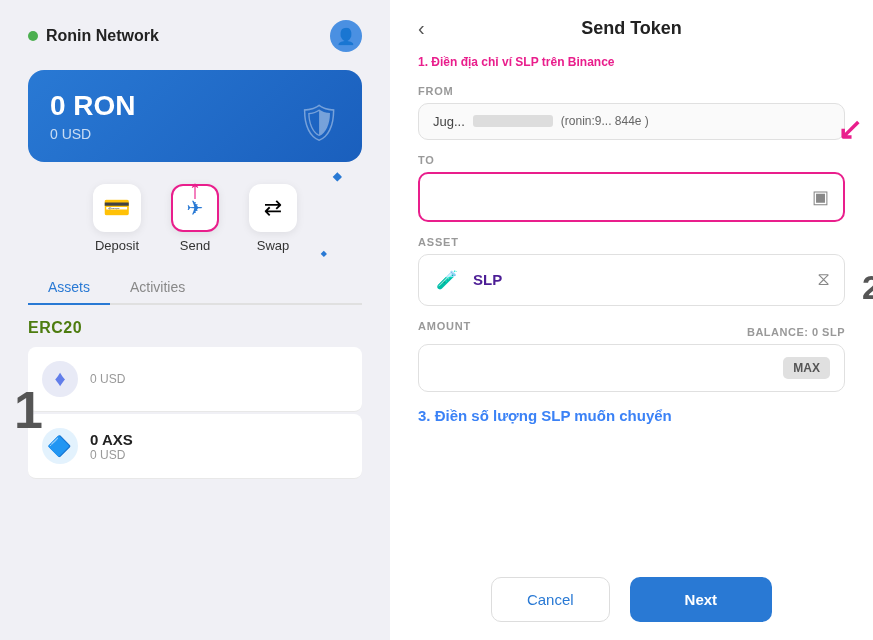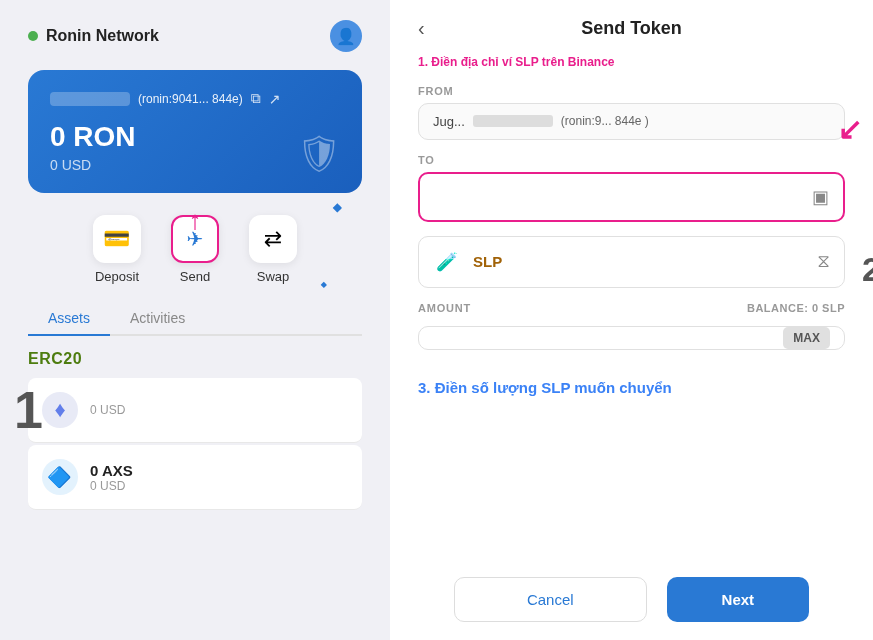--- a/index.html
+++ b/index.html
@@ -302,59 +302,59 @@
     .slp-icon {
       width: 30px; height: 30px;
       font-size: 18px;
       display: flex;
       align-items: center;
       justify-content: center;
     }
     .asset-name {
       font-size: 15px;
       font-weight: 600;
-      color: #a16207;
+      color: #4c1d95;
       flex: 1;
     }
     .layers-icon {
       font-size: 18px;
       color: #888;
     }
 
     .badge-2 {
       position: absolute;
       right: -32px;
       top: 50%;
       transform: translateY(-50%);
       font-size: 32px;
       font-weight: 900;
       color: #555;
     }
 
     .amount-row-header {
       display: flex;
       justify-content: space-between;
-      align-items: flex-start;
+      align-items: flex-end;
       margin-bottom: 6px;
     }
     .balance-label {
       font-size: 11px;
       font-weight: 700;
       color: #999;
       letter-spacing: 0.5px;
     }
 
     .amount-field {
       border: 1.5px solid #e0e0e0;
       border-radius: 10px;
-      padding: 0 14px;
+      padding: 12px 14px;
       display: flex;
       align-items: flex-start;
       justify-content: space-between;
-      margin-bottom: 28px;
+      margin-bottom: 14px;
       background: white;
     }
     .amount-input {
       border: none;
       outline: none;
       flex: 1;
       font-size: 14px;
       color: #333;
     }
     .max-btn {
@@ -380,21 +380,21 @@
       display: flex;
       justify-content: center;
       gap: 20px;
       margin-top: auto;
       padding-top: 20px;
     }
     .cancel-btn {
       background: white;
       border: 1.5px solid #ddd;
       border-radius: 10px;
-      padding: 13px 72px;
+      padding: 13px 35px;
       font-size: 15px;
       font-weight: 500;
       color: #2979d4;
       cursor: pointer;
     }
     .next-btn {
       background: #2979d4;
       border: none;
       border-radius: 10px;
       padding: 13px 55px;
@@ -411,26 +411,20 @@
 
   <div class="network-header">
     <div class="network-left">
       <div class="network-dot"></div>
       <span class="network-name">Ronin Network</span>
     </div>
     <div class="avatar-icon">👤</div>
   </div>
 
   <div class="wallet-card">
-    <div class="wallet-address-row">
-      <span class="wallet-address-blur"></span>
-      <span class="wallet-address-text">(ronin:9041... 844e)</span>
-      <span class="copy-icon">⧉</span>
-      <span class="external-icon">↗</span>
-    </div>
     <div class="wallet-balance">0 RON</div>
     <div class="wallet-usd">0 USD</div>
     <div class="shield-icon">🛡</div>
   </div>
 
   <div style="position:absolute; left:14px; bottom:200px; font-size:52px; font-weight:900; color:#555; z-index:5;">1</div>
 
   <div class="actions-row">
 
     <div class="action-btn">
@@ -503,20 +497,21 @@
 
     <div style="position:absolute;right:-18px;top:50%;transform:translateY(-50%);color:#e91e8c;font-size:30px;font-weight:900;z-index:10;">↙</div>
   </div>
 
   <div class="field-label">TO</div>
   <div class="to-field-container">
     <input class="to-input" type="text" placeholder="" style="">
     <span class="scan-icon">▣</span>
   </div>
 
+  <div class="field-label">ASSET</div>
   <div style="position:relative;">
     <div class="asset-row">
       <div class="slp-icon">🧪</div>
       <span class="asset-name">SLP</span>
       <span class="layers-icon">⧖</span>
     </div>
     <div class="badge-2" style="position:absolute;right:-36px;top:50%;transform:translateY(-50%);font-size:34px;font-weight:900;color:#555;">2</div>
   </div>
 
   <div class="amount-row-header">

